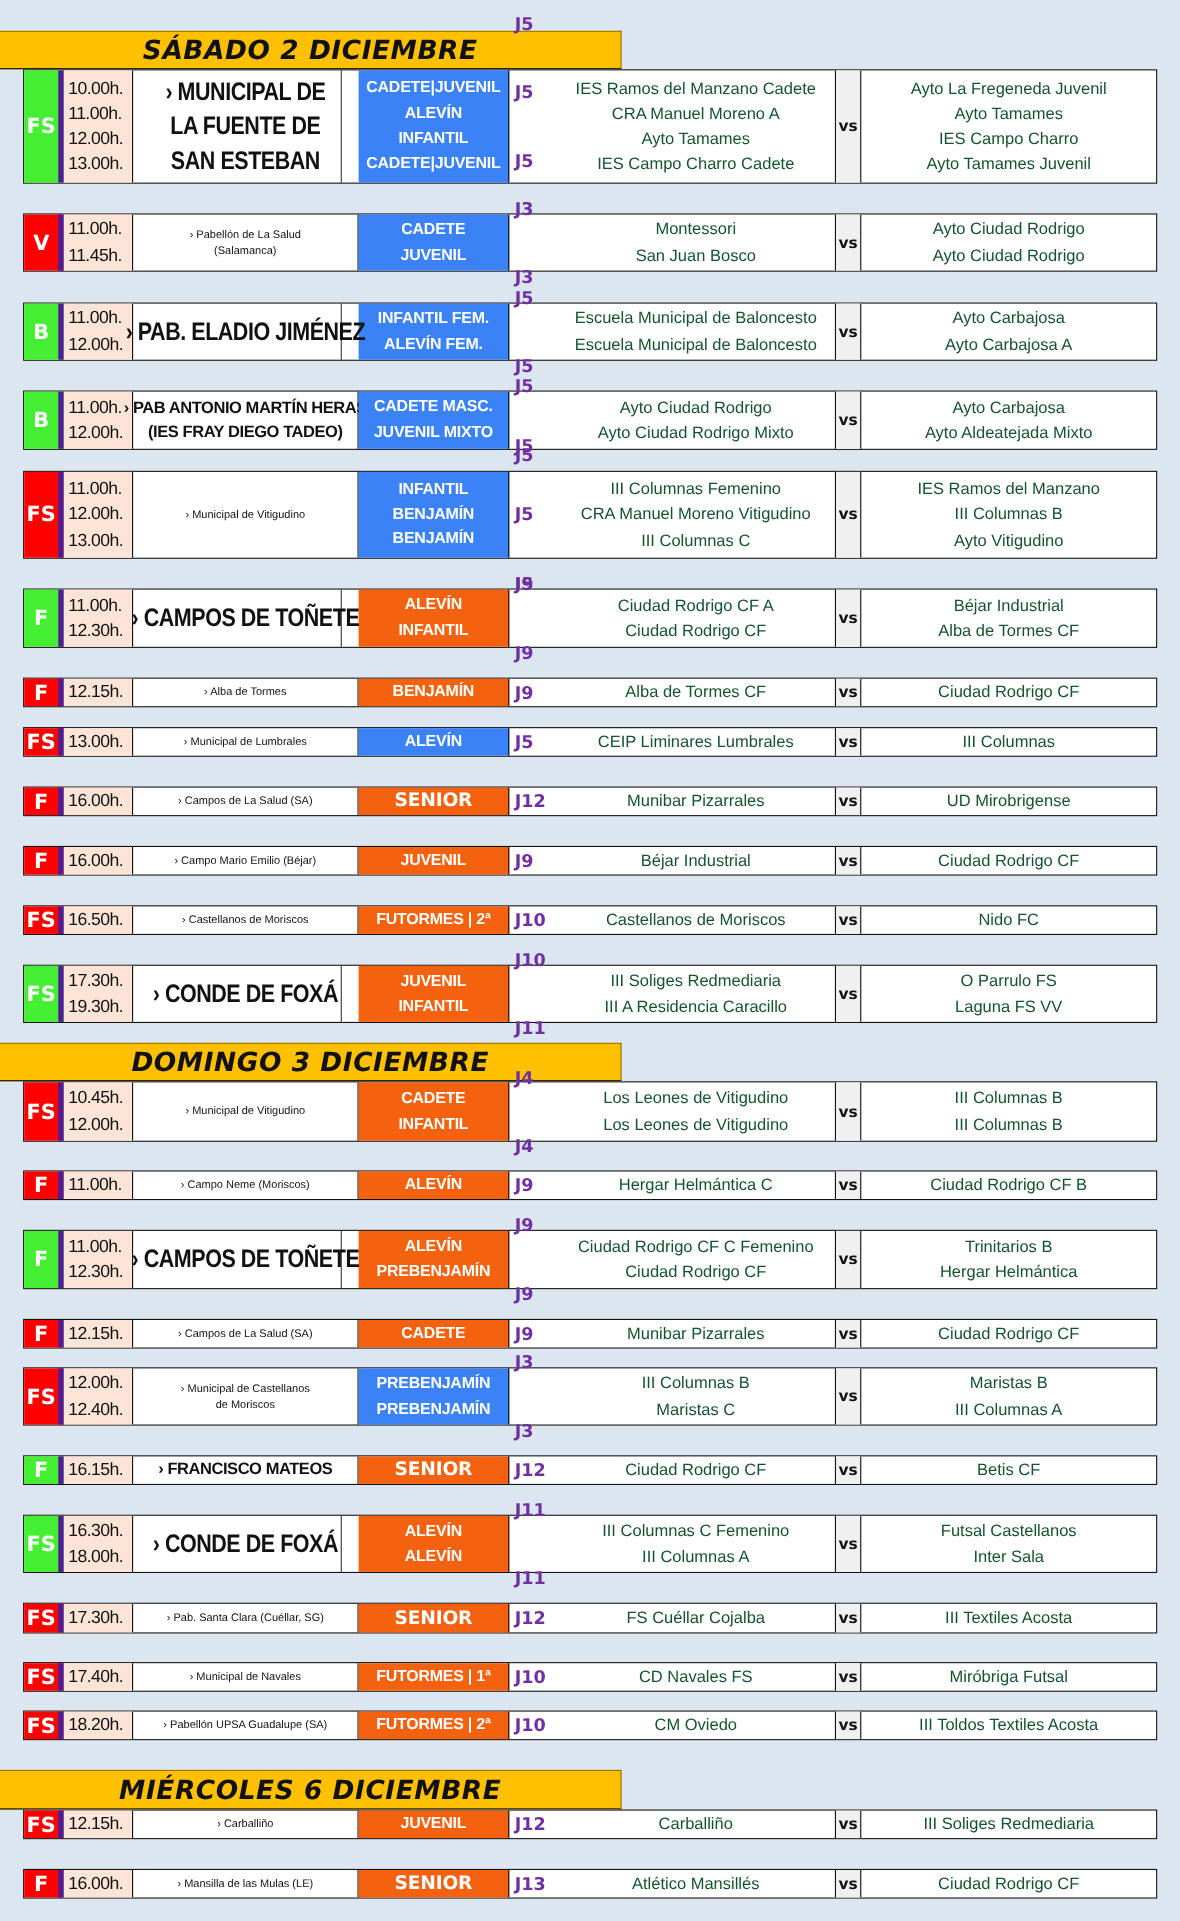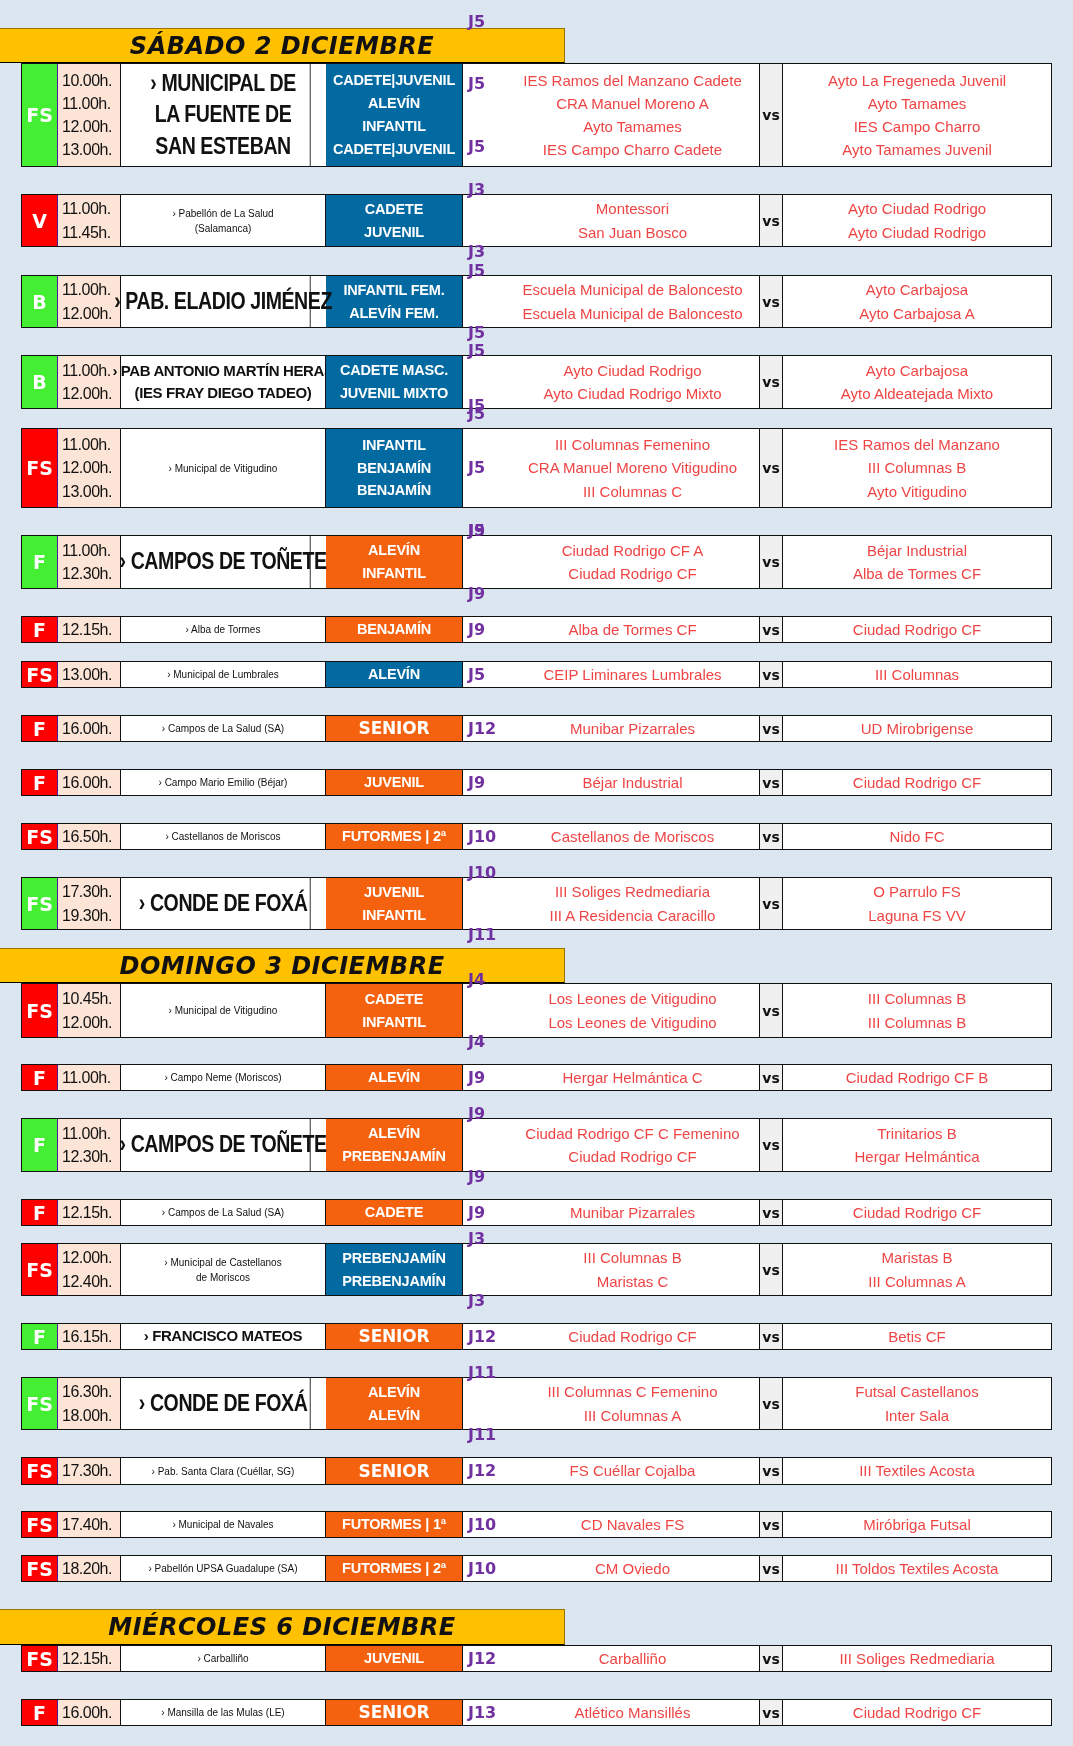--- a/index.html
+++ b/index.html
@@ -21,51 +21,51 @@
   }
   .match {
     position: absolute; left: 21px; width: 1031px;
     box-sizing: border-box;
     border: 1.5px solid #111;
     display: flex; background: #fff;
   }
   .col { box-sizing: border-box; display: flex; flex-direction: column; justify-content: center; align-items: center; }
   .sport {
     width: 36px; color: #fff; font-family: "DejaVu Sans", sans-serif;
-    font-weight: bold; font-size: 19px; border-right: 1px solid #4c1d95;
+    font-weight: bold; font-size: 19px; border-right: 5px solid #4c1d95;
   }
   .sport.red { background: #ff0000; }
   .sport.green { background: #44ee33; }
   .time {
     width: 63px; background: #fce4d6; border-right: 1px solid #111;
     font-family: "Liberation Sans Narrow", "Liberation Sans", sans-serif;
     font-size: 16px; color: #111; align-items: flex-start; padding-left: 4px;
     letter-spacing: -0.5px; line-height: 1.45;
   }
   .venue {
     width: 205px; border-right: 1px solid #111; text-align: center;
     color: #111; font-size: 10px; line-height: 1.5; padding: 0 3px;
   }
   .venue.big { font-weight: bold; font-size: 23px; letter-spacing: -0.5px; transform: scaleX(0.85); line-height: 1.35; }
   .venue.medium { font-weight: bold; font-size: 15px; letter-spacing: -0.4px; }
   .cat {
     width: 137px; color: #fff; font-weight: bold; font-size: 14.5px;
     border-right: 1px solid #111; letter-spacing: -0.2px; line-height: 1.58;
   }
-  .cat.navy { background: #0369a1; }
+  .cat.navy { background: #3b82f6; }
   .cat.orange { background: #f5620f; }
   .cat.wide { font-family: "DejaVu Sans", sans-serif; font-size: 17px; }
   .jor {
     width: 43px; color: #7030a0; font-family: "DejaVu Sans", sans-serif;
     font-weight: bold; font-size: 16px; align-items: flex-start; padding-left: 5px;
     line-height: 1.45;
     gap: 39px;
   }
   .team {
-    flex: 1; color: #ef4444; font-size: 15px; text-align: center; line-height: 1.55;
+    flex: 1; color: #14532d; font-size: 15px; text-align: center; line-height: 1.55;
   }
   .team1 { width: 254px; flex: none; border-right: 1px solid #111; }
   .vs {
     width: 23px; background: #f0f0f0; border-right: 1px solid #111;
     font-family: "DejaVu Sans", sans-serif; font-weight: bold; font-size: 14px; color: #111;
   }
   .line { white-space: nowrap; }
 </style>
 </head>
 <body>

